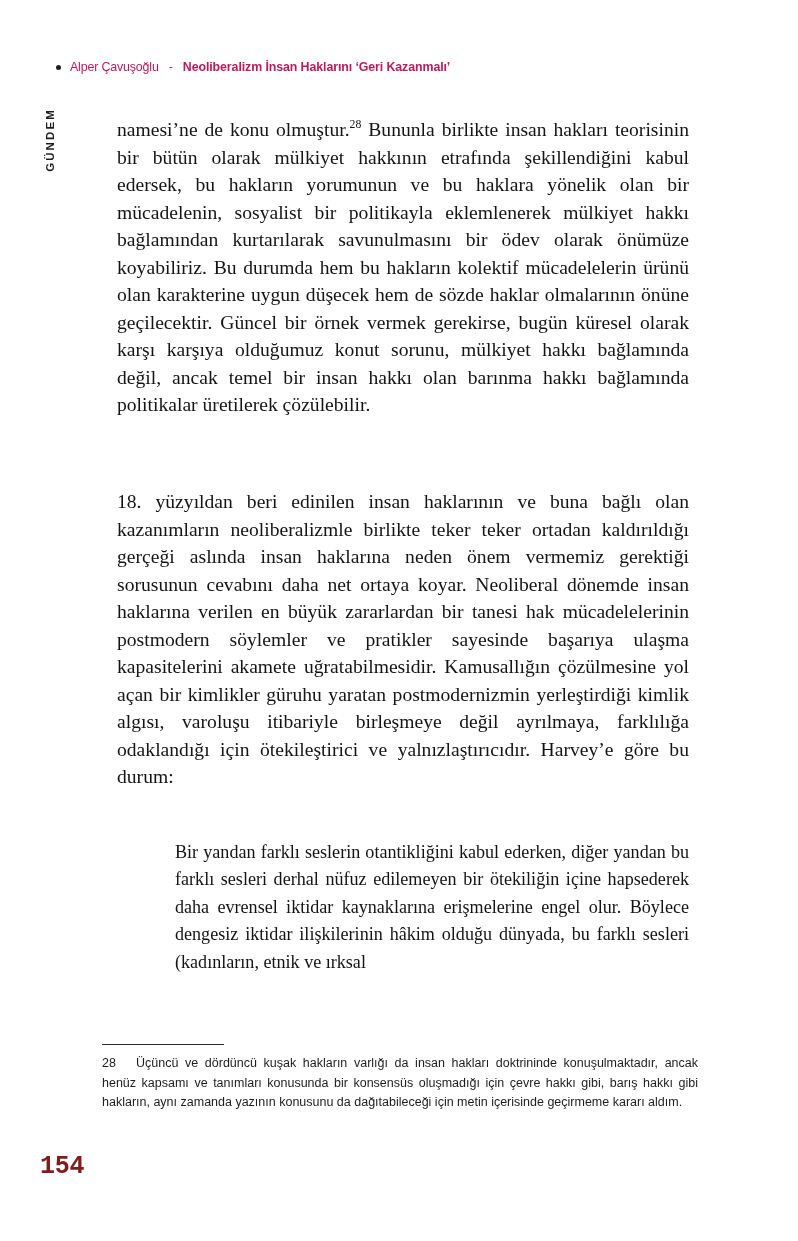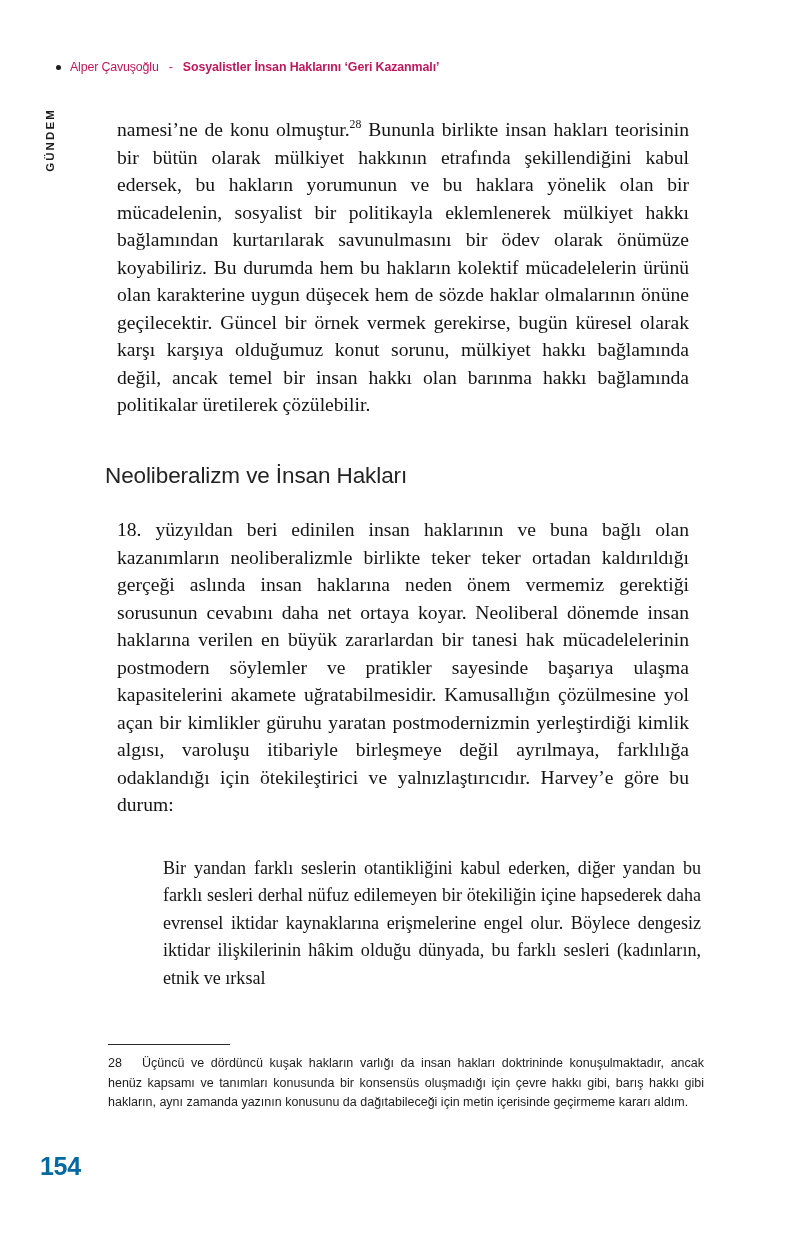--- a/index.html
+++ b/index.html
@@ -119,32 +119,32 @@
     line-height: 28px;
     letter-spacing: -0.1px;
     color: #232323;
   }
 
   .spacer-before-heading { height: 31px; }
   .spacer-after-heading  { height: 14px; }
   .spacer-before-quote   { height: 24px; }
 
   blockquote.quote {
-    margin: 0;
+    margin: 12px;
     padding: 0 0 0 58px;
     font-size: 18.1px;
     line-height: 27.4px;
     text-align: justify;
     text-justify: inter-word;
   }
 
   
   .footnote-zone {
     position: absolute;
-    left: 108px;
+    left: 102px;
     top: 1044px;
     width: 596px;
   }
   .footnote-rule {
     width: 122px;
     height: 0;
     border-top: 1px solid #2a2a2a;
     margin: 0 0 9px 0;
   }
   .footnote {
@@ -161,50 +161,49 @@
   .footnote .fn-num {
     display: inline-block;
     width: 34px;
   }
 
   
   .folio {
     position: absolute;
     left: 40px;
     top: 1152px;
-    font-family: Liberation Sans, sans-serif;
+    font-family: Liberation Mono, monospace;
     font-weight: 700;
     font-size: 25px;
     letter-spacing: -0.3px;
-    color: #0369a1;
+    color: #7f1d1d;
   }
 </style>
 </head>
 <body>
 
 <div class="page">
 
   <div class="running-head">
     <span class="bullet"></span>
     <span class="author">Alper Çavuşoğlu</span>
     <span class="dash">-</span>
-    <span class="article-title">Sosyalistler İnsan Haklarını ‘Geri Kazanmalı’</span>
+    <span class="article-title">Neoliberalizm İnsan Haklarını ‘Geri Kazanmalı’</span>
   </div>
 
   <div class="section-tab">
     <span>GÜNDEM</span>
   </div>
 
   <div class="column">
 
     <p class="body-text"><span>namesi’ne de konu olmuştur.</span><sup class="footnote-ref">28</sup><span> Bununla birlikte insan hakları teorisinin bir bütün olarak mülkiyet hakkının etrafında şekillendiğini kabul edersek, bu hakların yorumunun ve bu haklara yönelik olan bir mücadelenin, sosyalist bir politikayla eklemlenerek mülkiyet hakkı bağlamından kurtarılarak savunulmasını bir ödev olarak önümüze koyabiliriz. Bu durumda hem bu hakların kolektif mücadelelerin ürünü olan karakterine uygun düşecek hem de sözde haklar olmalarının önüne geçilecektir. Güncel bir örnek vermek gerekirse, bugün küresel olarak karşı karşıya olduğumuz konut sorunu, mülkiyet hakkı bağlamında değil, ancak temel bir insan hakkı olan barınma hakkı bağlamında politikalar üretilerek çözülebilir.</span></p>
 
     <div class="spacer-before-heading"></div>
 
-    <h2 class="section-heading">Neoliberalizm ve İnsan Hakları</h2>
 
     <div class="spacer-after-heading"></div>
 
     <p class="body-text">18. yüzyıldan beri edinilen insan haklarının ve buna bağlı olan kazanımların neoliberalizmle birlikte teker teker ortadan kaldırıldığı gerçeği aslında insan haklarına neden önem vermemiz gerektiği sorusunun cevabını daha net ortaya koyar. Neoliberal dönemde insan haklarına verilen en büyük zararlardan bir tanesi hak mücadelelerinin postmodern söylemler ve pratikler sayesinde başarıya ulaşma kapasitelerini akamete uğratabilmesidir. Kamusallığın çözülmesine yol açan bir kimlikler güruhu yaratan postmodernizmin yerleştirdiği kimlik algısı, varoluşu itibariyle birleşmeye değil ayrılmaya, farklılığa odaklandığı için ötekileştirici ve yalnızlaştırıcıdır. Harvey’e göre bu durum:</p>
 
     <div class="spacer-before-quote"></div>
 
     <blockquote class="quote">Bir yandan farklı seslerin otantikliğini kabul ederken, diğer yandan bu farklı sesleri derhal nüfuz edilemeyen bir ötekiliğin içine hapsederek daha evrensel iktidar kaynaklarına erişmelerine engel olur. Böylece dengesiz iktidar ilişkilerinin hâkim olduğu dünyada, bu farklı sesleri (kadınların, etnik ve ırksal</blockquote>
 
   </div>

